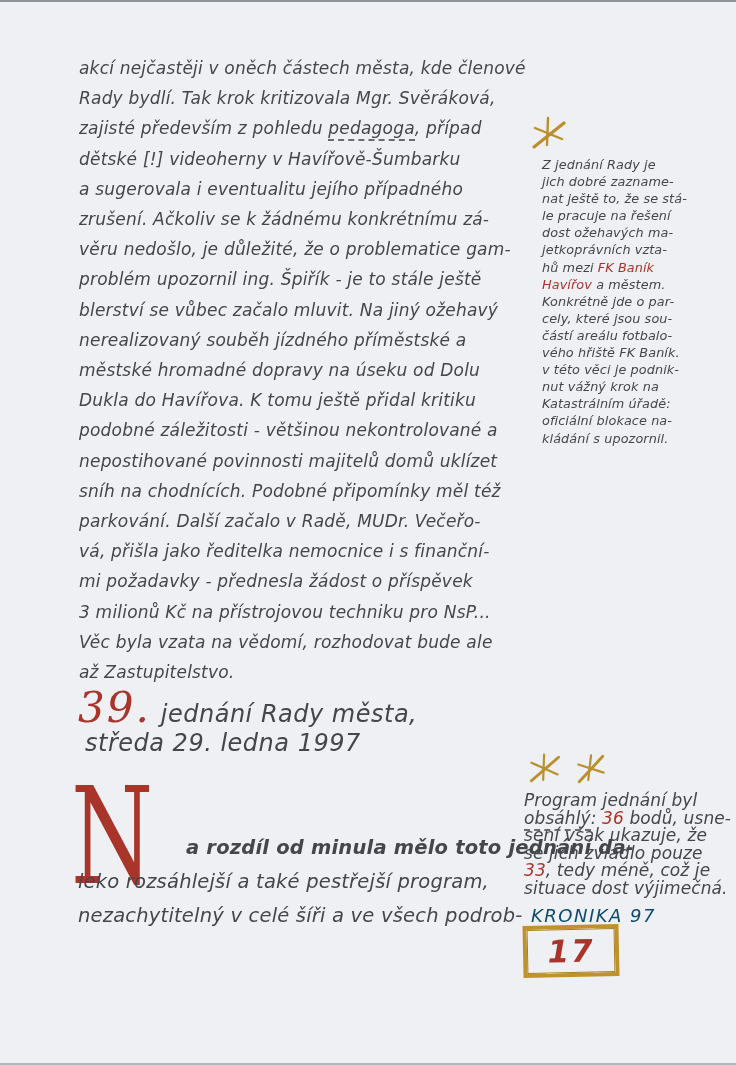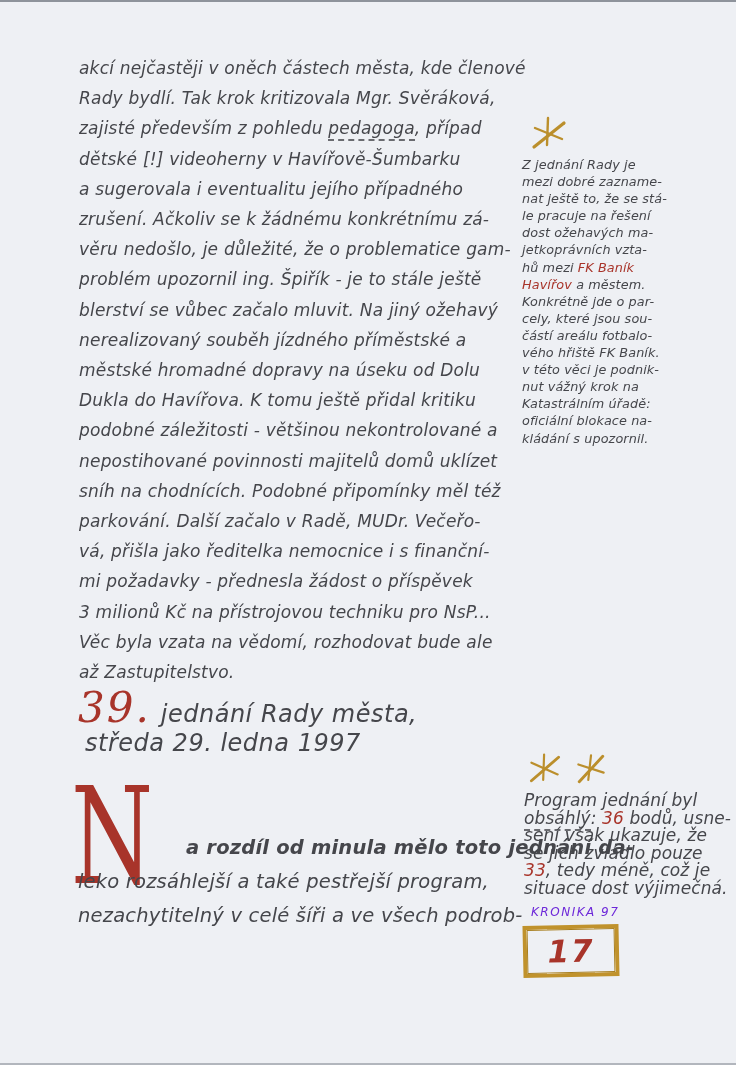--- a/index.html
+++ b/index.html
@@ -18,21 +18,21 @@
   .red { color:var(--red,#a8342a); }
   .u { border-bottom:2px dashed #6a6b70; padding-bottom:1px; }
 
   .main-text {
     position:absolute; left:79px; top:51px; width:462px;
     font-size:17px; line-height:30.2px; letter-spacing:0.2px;
   }
 
   .margin-note { position:absolute; font-size:12.8px; line-height:17.1px; letter-spacing:0.1px; }
   .note1 { left:522px; top:112px; width:165px; }
-  .note1 .note-text { margin-top:0px; }
+  .note1 .note-text { margin-top:0px;margin-left:20px; }
   .note1 .star-row { margin-left:6px; margin-bottom:2px; }
   .note2 { left:524px; top:748px; width:170px; font-size:17px; line-height:17.6px; }
   .note2 .star-row { margin-left:2px; margin-bottom:4px; }
   .star-row { display:flex; gap:8px; }
   .star-row svg { display:block; }
 
   .heading { position:absolute; left:78px; top:685px; }
   .heading-row { display:flex; align-items:baseline; gap:10px; }
   .h-num {
     font-size:42px; color:var(--red,#a8342a); letter-spacing:2px;
@@ -48,21 +48,21 @@
     transform:scaleX(0.70); transform-origin:top left;
   }
   .para2 {
     position:absolute; left:78px; top:829px; width:470px;
     font-size:19.5px; line-height:34px; letter-spacing:0.2px;
   }
   .para2 .line:first-child { padding-left:108px;font-weight:bold; }
 
   .footer-label {
     position:absolute; left:531px; top:903px;
-    font-size:12px; letter-spacing:1.5px; color:#6d28d9;
+    font-size:18px; letter-spacing:1.5px; color:#0c4a6e;
   }
   .page-number-box {
     position:absolute; left:523px; top:923px; width:88px; height:44px;
     border:4px solid var(--gold,#c4962b);
     box-shadow:inset 0 0 0 1px #a87f1f;
     transform:rotate(-1.2deg);
     display:flex; align-items:center; justify-content:center;
     background:var(--paper,#eef0f4);
   }
   .page-number {
@@ -103,21 +103,21 @@
       <svg width="42" height="40" viewBox="0 0 42 40">
         <g stroke="#bb8f2c" fill="none" stroke-linecap="round">
           <path d="M6 33 L36 9" stroke-width="3.2"></path>
           <path d="M20 4 L19 31" stroke-width="2.4"></path>
           <path d="M7 14 L34 25" stroke-width="2.4"></path>
         </g>
       </svg>
     </div>
     <div class="note-text">
         <div class="line"><span>Z jednání Rady je</span></div>
-        <div class="line"><span>mezi dobré zazname-</span></div>
+        <div class="line"><span>jich dobré zazname-</span></div>
         <div class="line"><span>nat ještě to, že se stá-</span></div>
         <div class="line"><span>le pracuje na řešení</span></div>
         <div class="line"><span>dost ožehavých ma-</span></div>
         <div class="line"><span>jetkoprávních vzta-</span></div>
         <div class="line"><span>hů mezi </span><span class="red">FK Baník</span></div>
         <div class="line"><span class="red">Havířov</span><span> a městem.</span></div>
         <div class="line"><span>Konkrétně jde o par-</span></div>
         <div class="line"><span>cely, které jsou sou-</span></div>
         <div class="line"><span>částí areálu fotbalo-</span></div>
         <div class="line"><span>vého hřiště FK Baník.</span></div>

